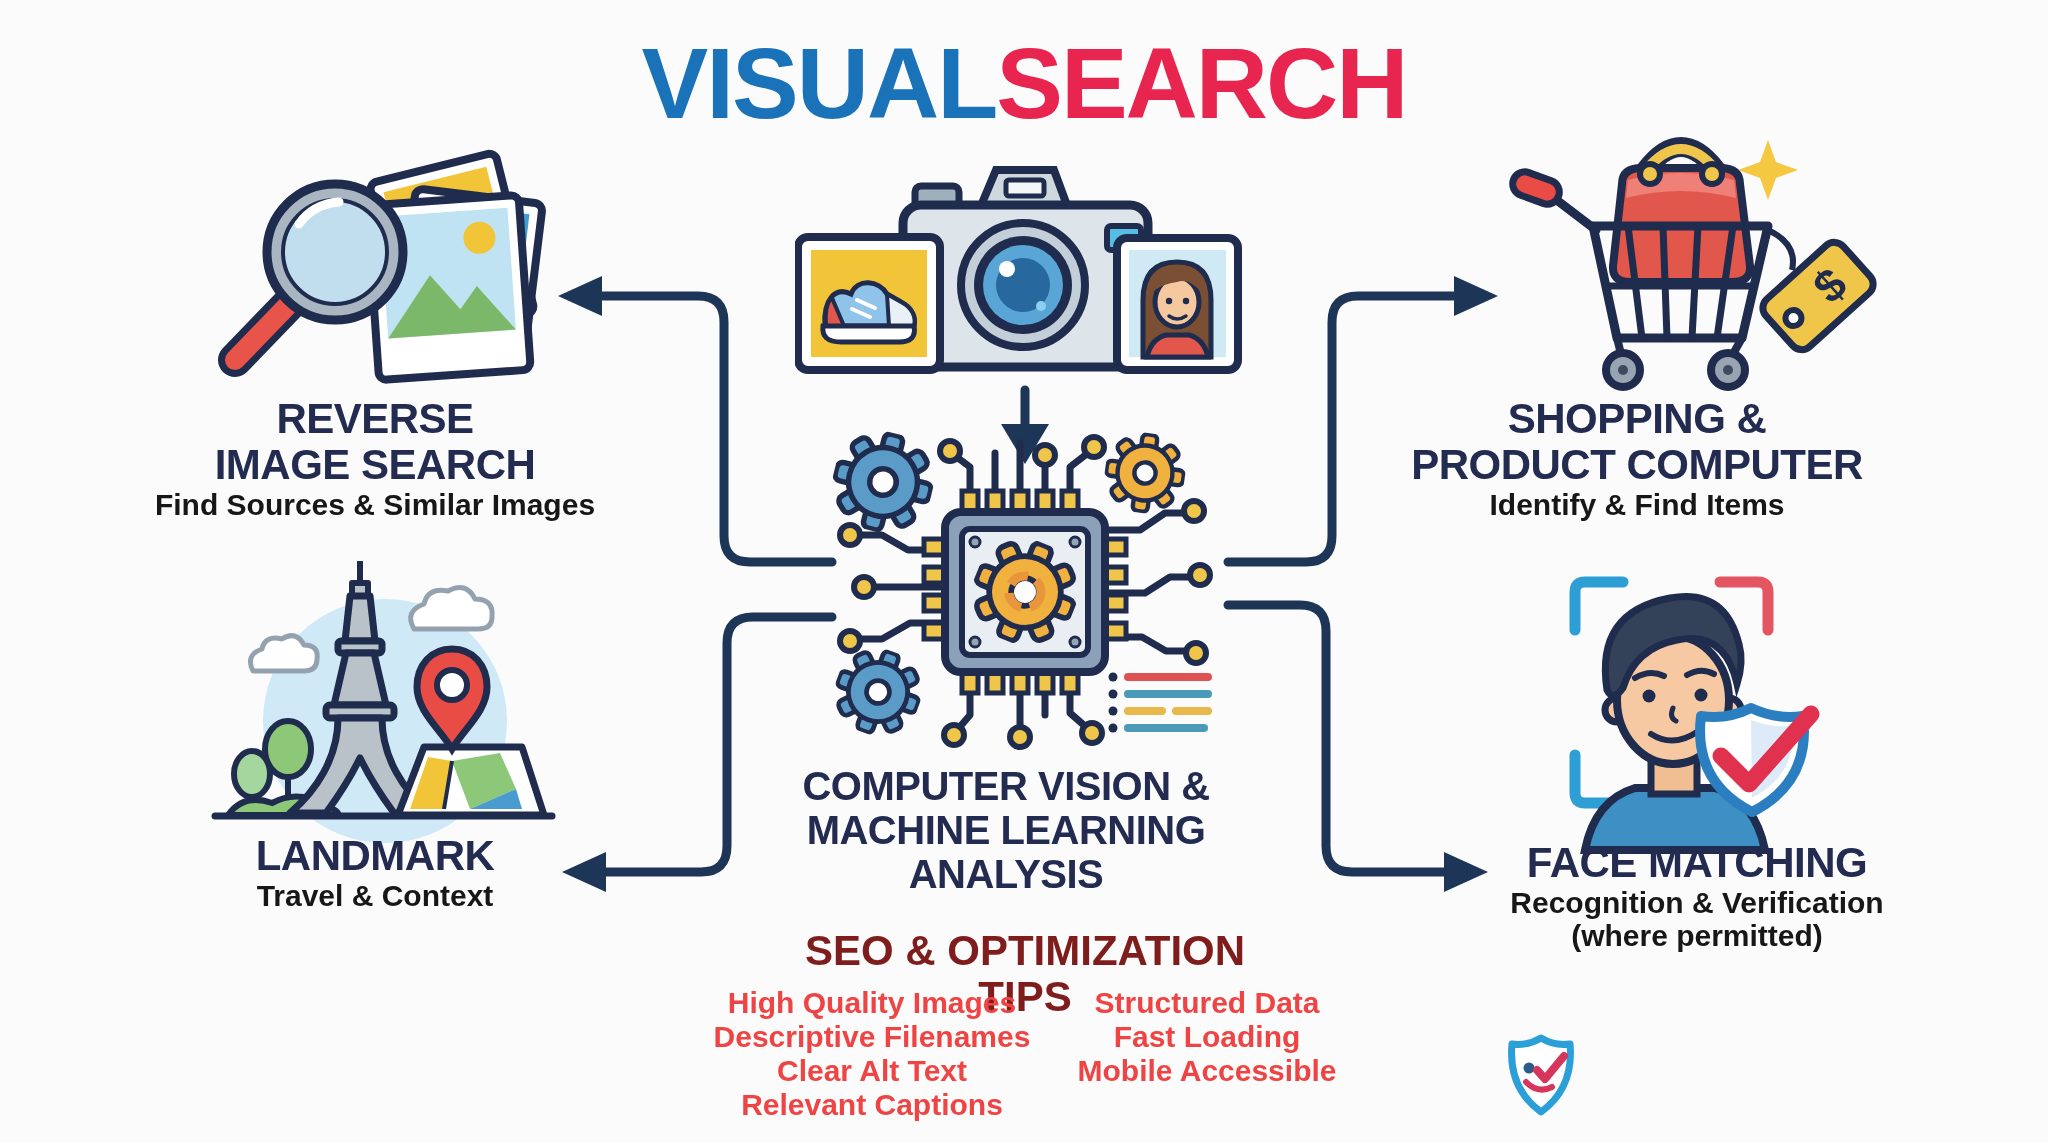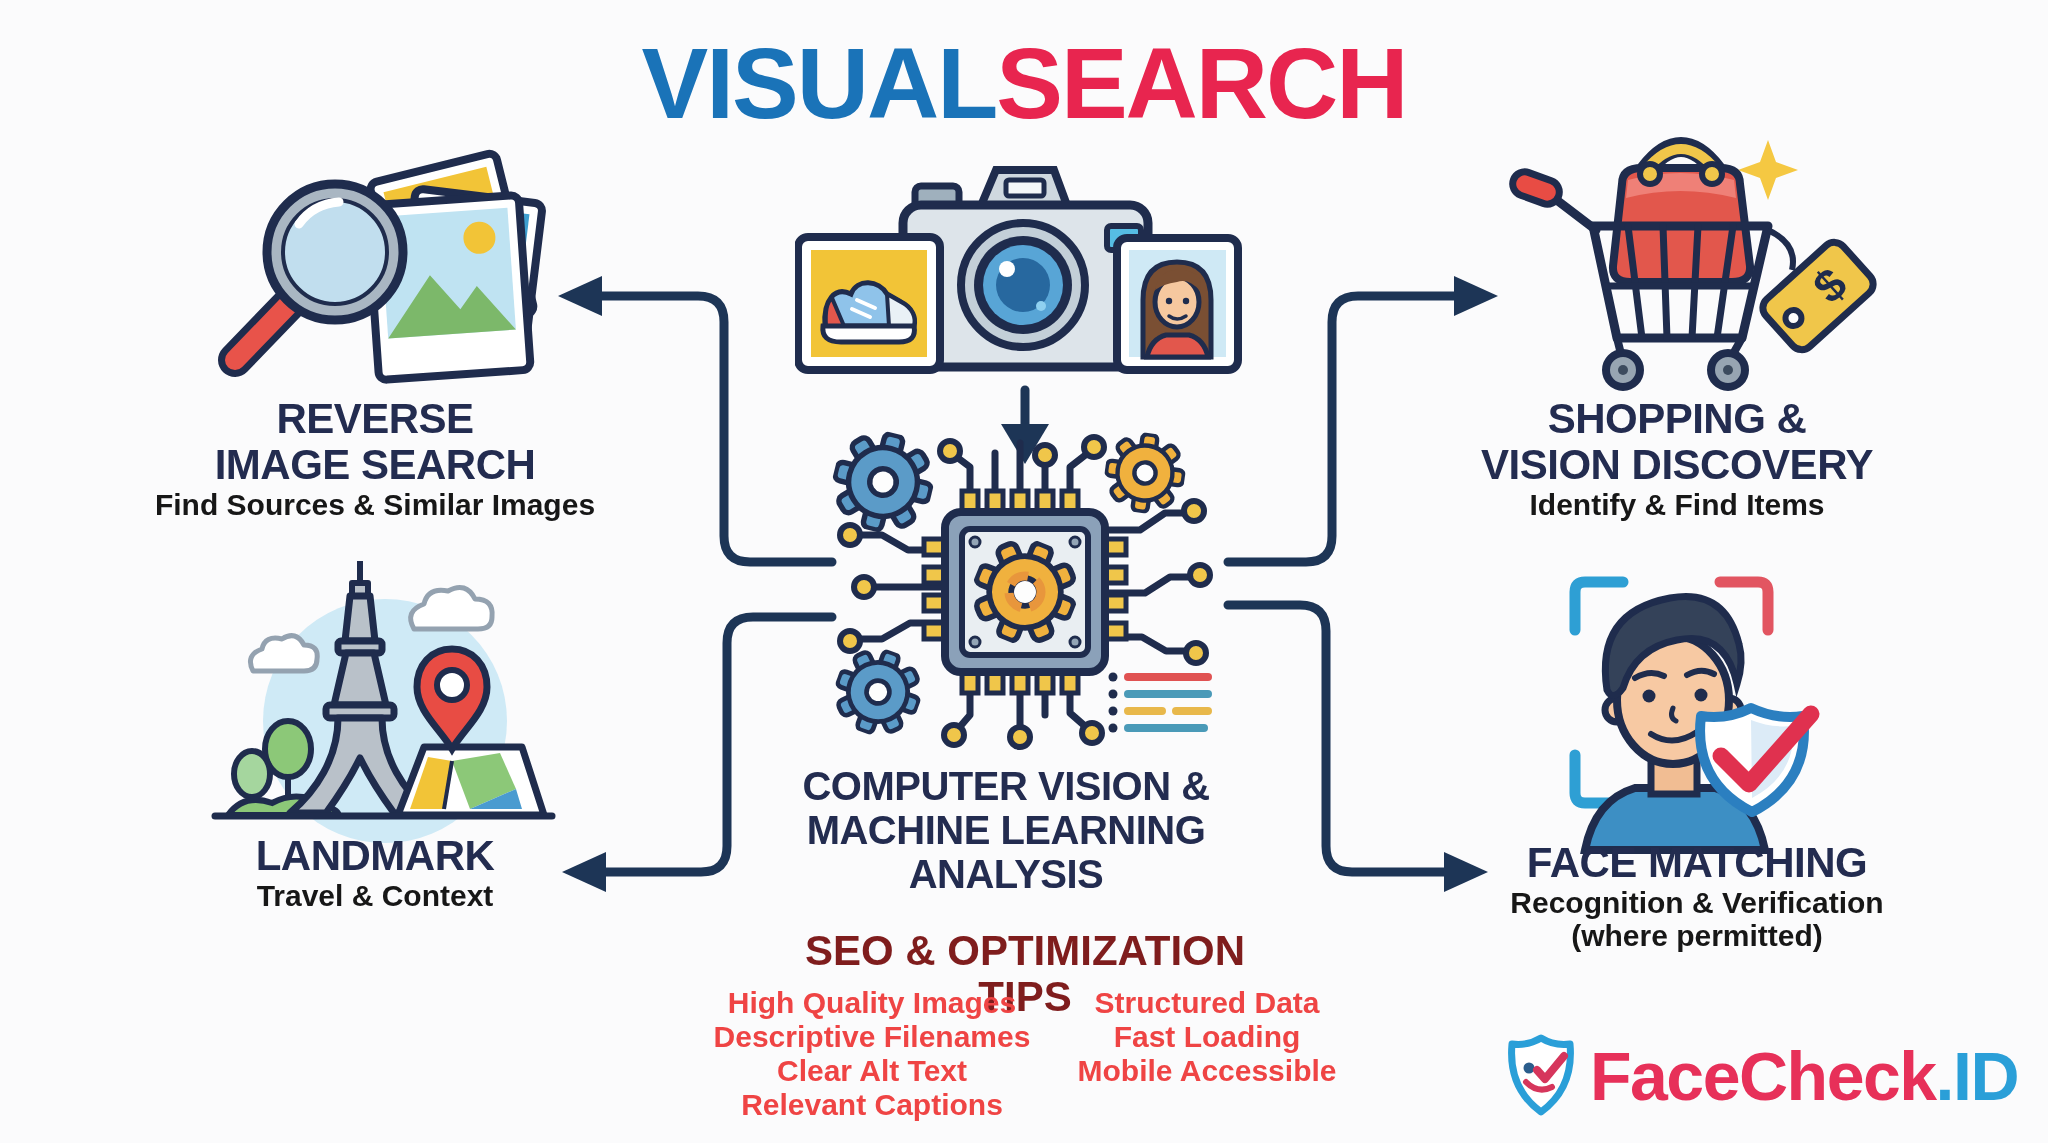--- a/index.html
+++ b/index.html
@@ -308,24 +308,24 @@
   </svg>
 
   <div class="abs node-text" style="left:125px;top:396px;width:500px">
     <div class="node-title">
       <span>REVERSE</span><br>
       <span>IMAGE SEARCH</span>
     </div>
     <div class="node-sub">Find Sources &amp; Similar Images</div>
   </div>
 
-  <div class="abs node-text" style="left:1427px;top:396px;width:500px">
+  <div class="abs node-text" style="left:1387px;top:396px;width:500px">
     <div class="node-title">
       <span>SHOPPING &amp;</span><br>
-      <span>VISION DISCOVERY</span>
+      <span>PRODUCT COMPUTER</span>
     </div>
     <div class="node-sub">Identify &amp; Find Items</div>
   </div>
 
   <div class="abs node-text" style="left:125px;top:833px;width:500px">
     <div class="node-title">
       <span>LANDMARK</span><br>
     </div>
     <div class="node-sub">Travel &amp; Context</div>
   </div>
@@ -361,18 +361,15 @@
     <div class="tip">Mobile Accessible</div>
   </div>
 
   <div class="abs logo" style="left:1502px;top:1032px">
     <svg width="78" height="88" viewBox="0 0 78 88">
       <path d="M39 6 Q52 14 68 12 Q72 56 39 80 Q6 56 10 12 Q26 14 39 6 Z" fill="#ffffff" stroke="#2a9fd8" stroke-width="7" stroke-linejoin="round"></path>
       <circle cx="27" cy="36" r="5.5" fill="#2b5d8c"></circle>
       <path d="M35 38 L43 47 L62 24" fill="none" stroke="#d6365c" stroke-width="8" stroke-linecap="round" stroke-linejoin="round"></path>
       <path d="M24 50 Q36 62 50 55" fill="none" stroke="#d6365c" stroke-width="6" stroke-linecap="round"></path>
     </svg>
-    <div class="logo-text">
-      <span class="logo-brand">FaceCheck</span><span class="logo-suffix">.ID</span>
-    </div>
   </div>
 
 </div>
 
 </body></html>

